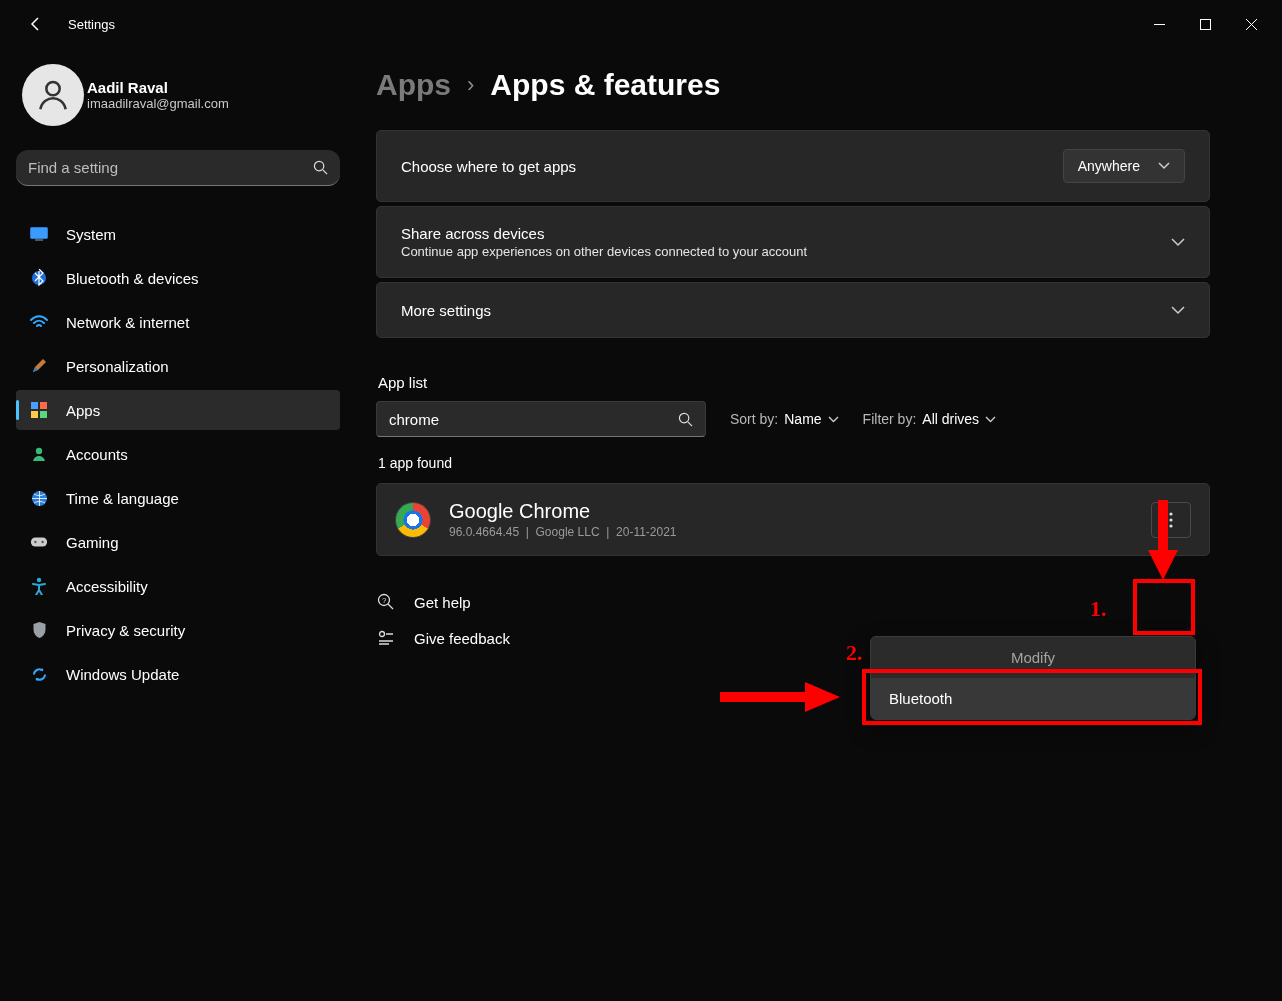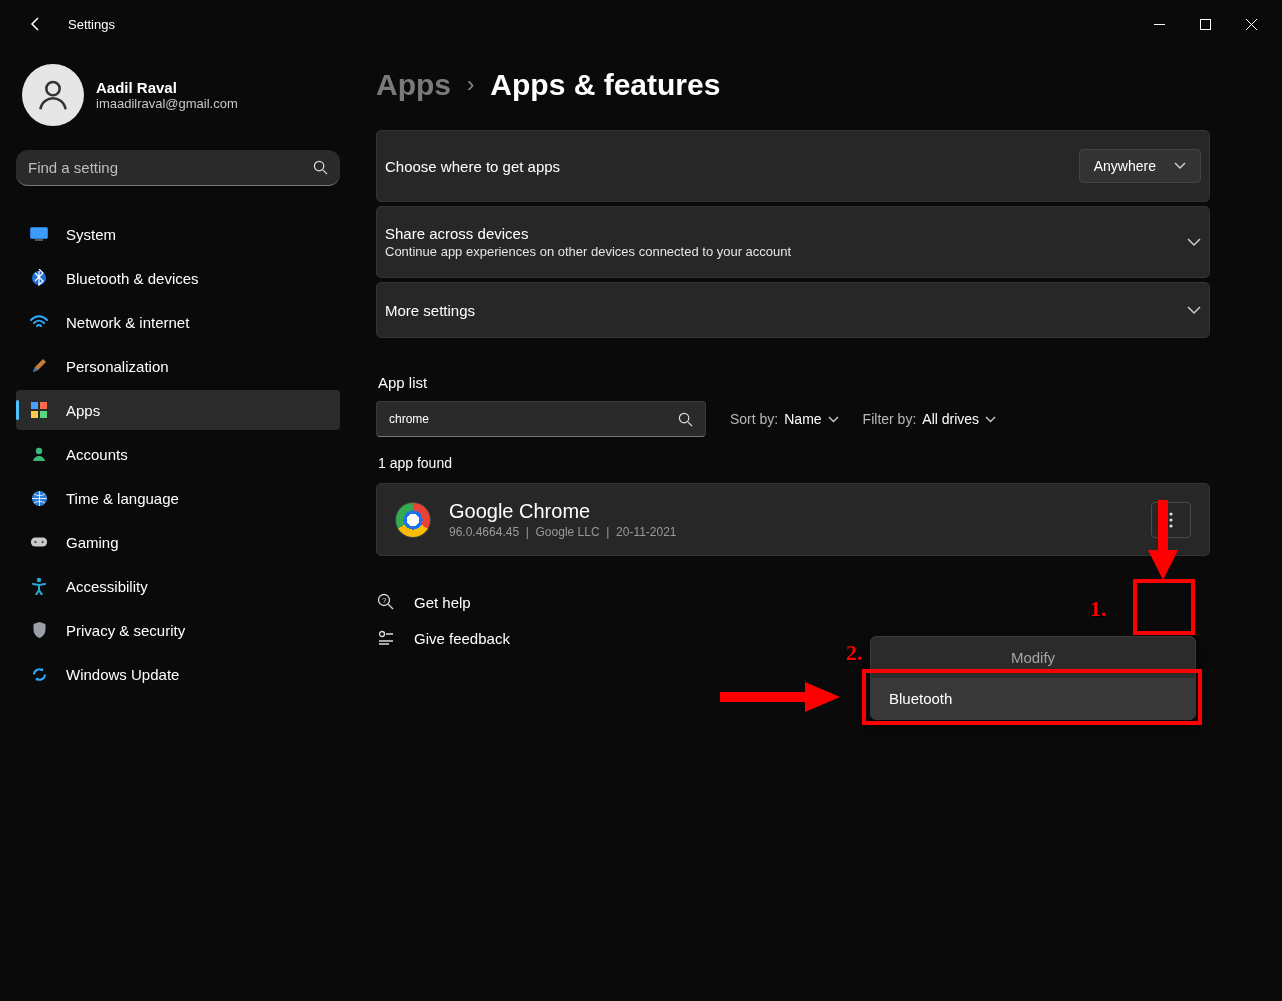--- a/index.html
+++ b/index.html
@@ -7,21 +7,21 @@
 
 .titlebar { display: flex; align-items: center; height: 48px; padding: 0 8px; }
 .back-btn { width: 32px; height: 32px; display: flex; align-items: center; justify-content: center; margin-left: 12px; cursor: pointer; }
 .title { margin-left: 16px; font-size: 13px; }
 .window-controls { margin-left: auto; display: flex; }
 .win-ctrl { width: 46px; height: 32px; display: flex; align-items: center; justify-content: center; cursor: pointer; }
 
 .layout { display: flex; height: calc(100% - 48px); }
 
 .sidebar { width: 348px; padding: 16px 8px 8px 16px; }
-.profile { display: flex; align-items: center; gap: 12px; margin-bottom: 24px; padding-left: 6px; }
+.profile { display: flex; align-items: center; gap: 3px; margin-bottom: 24px; padding-left: 6px; }
 .avatar { width: 62px; height: 62px; border-radius: 50%; background: #e6e6e6; display: flex; align-items: center; justify-content: center; }
 .avatar svg { width: 38px; height: 38px; }
 .profile-name { font-size: 15px; font-weight: 600; }
 .profile-email { font-size: 13px; color: #c8c8c8; }
 
 .search-box { display: flex; align-items: center; background: #2a2a2a; border-radius: 12px; border-bottom: 1px solid #777; height: 36px; padding: 0 12px; margin-bottom: 28px; }
 .search-box input { flex: 1; background: transparent; border: none; color: #fff; font-size: 15px; outline: none; }
 .search-box input::placeholder { color: #bdbdbd; }
 
 .nav { display: flex; flex-direction: column; gap: 4px; }
@@ -29,32 +29,32 @@
 .nav-item.active { background: #2b2b2b; }
 .nav-item.active::before { content: ""; position: absolute; left: 0; top: 10px; bottom: 10px; width: 3px; background: #4cc2ff; border-radius: 2px; }
 .nav-icon { width: 18px; height: 18px; display: flex; align-items: center; justify-content: center; }
 
 .main { flex: 1; padding: 20px 72px 20px 28px; overflow: visible; position: relative; }
 .breadcrumb { display: flex; align-items: center; gap: 16px; margin-bottom: 28px; }
 .crumb { font-size: 30px; font-weight: 600; }
 .crumb.dim { color: #7a7a7a; }
 .crumb-sep { font-size: 22px; color: #8a8a8a; }
 
-.card { background: #272727; border: 1px solid #333; border-radius: 5px; padding: 18px 8px; margin-bottom: 4px; display: flex; align-items: center; gap: 14px; }
+.card { background: #272727; border: 1px solid #333; border-radius: 5px; padding: 18px 24px; margin-bottom: 4px; display: flex; align-items: center; gap: 14px; }
 .card-title { font-size: 15px; }
 .card-sub { font-size: 13px; color: #e5e5e5; margin-top: 2px; }
 .card-body { flex: 1; }
 .chev { color: #bdbdbd; }
 .dd-btn { background: #333333; border: 1px solid #444; border-radius: 4px; height: 34px; padding: 0 14px; display: flex; align-items: center; gap: 18px; font-size: 14px; cursor: pointer; }
 
 .section-label { font-size: 15px; margin: 36px 0 10px 2px; }
 
 .applist-row { display: flex; align-items: center; gap: 24px; margin-bottom: 18px; }
 .app-search { display: flex; align-items: center; background: #2a2a2a; border: 1px solid #3a3a3a; border-bottom: 1px solid #777; border-radius: 4px; height: 36px; padding: 0 12px; width: 330px; }
-.app-search input { flex: 1; background: transparent; border: none; color: #fff; font-size: 12px; outline: none; }
+.app-search input { flex: 1; background: transparent; border: none; color: #fff; font-size: 15px; outline: none; }
 .filter { font-size: 14px; color: #b8b8b8; display: flex; align-items: center; gap: 6px; cursor: pointer; }
 .filter .val { color: #fff; }
 
 .found { font-size: 14px; margin: 10px 0 12px 2px; }
 
 .app-row { background: #272727; border: 1px solid #333; border-radius: 5px; padding: 16px 18px; display: flex; align-items: center; gap: 18px; position: relative; }
 .chrome-icon { width: 36px; height: 36px; border-radius: 50%; background: radial-gradient(circle at center, #fff 0 26%, #1a73e8 26% 40%, transparent 40%), conic-gradient(#ea4335 0 120deg, #fbbc05 120deg 240deg, #34a853 240deg 360deg); border: 1px solid #444; }
 .app-name { font-size: 20px; }
 .app-meta { font-size: 12px; color: #9a9a9a; margin-top: 2px; }
 .more-btn { width: 40px; height: 36px; border: 1px solid #4a4a4a; border-radius: 4px; display: flex; align-items: center; justify-content: center; cursor: pointer; position: relative; }

